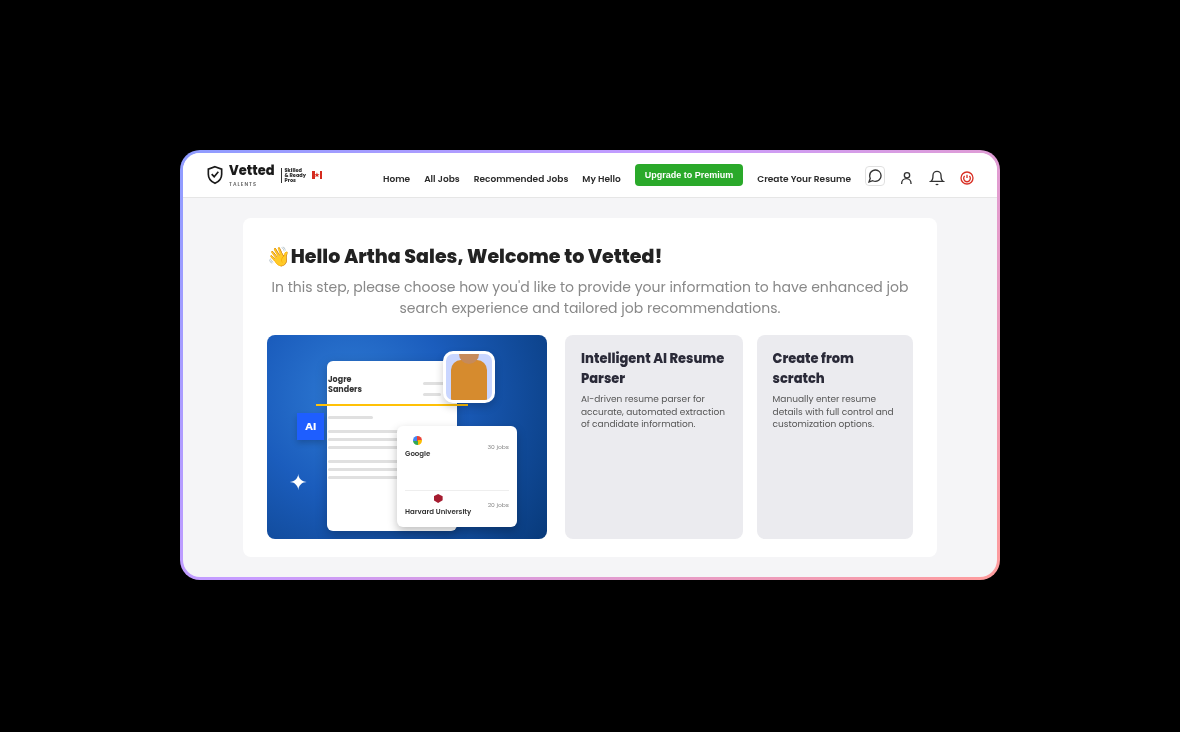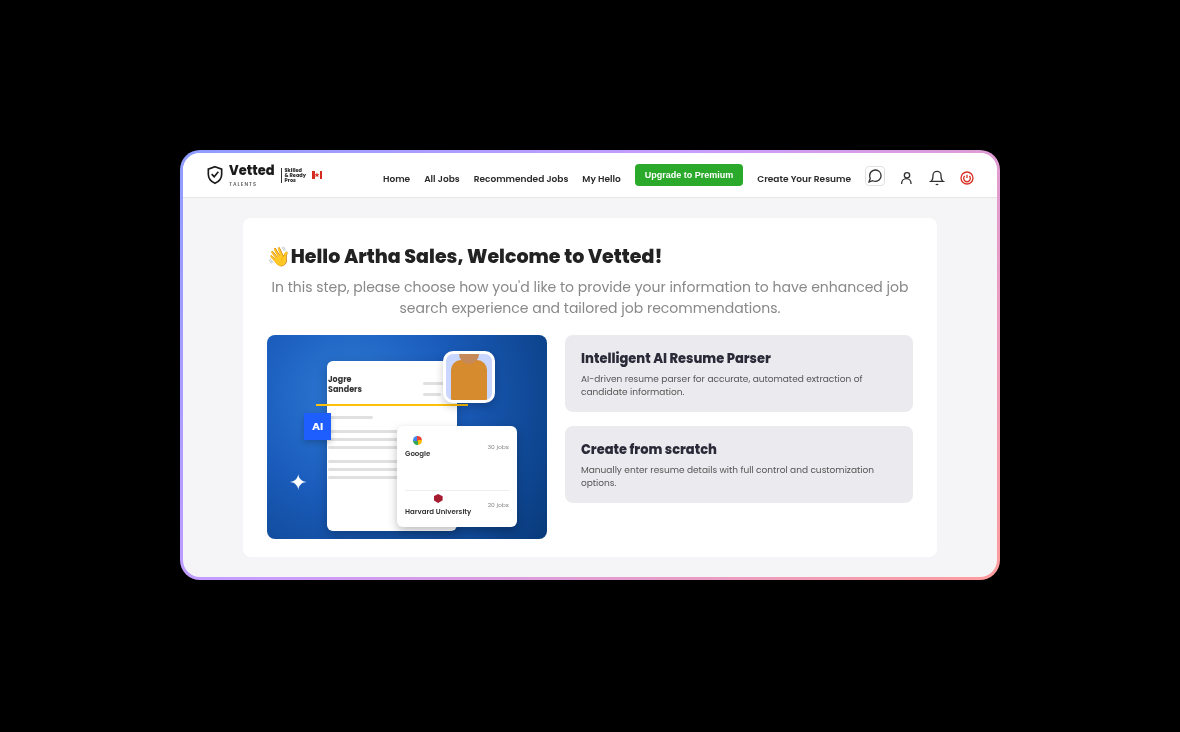--- a/index.html
+++ b/index.html
@@ -25,32 +25,32 @@
   .sub { font-size:14px; color:#888; margin-top:6px;text-align:center; }
   .row { display:flex; gap:18px; margin-top:16px; }
   .illus { width:280px; height:204px; border-radius:8px; background:radial-gradient(circle at 30% 30%,#2f7bd4 0%,#1b5dbd 40%,#083a7a 100%); position:relative; overflow:hidden; flex-shrink:0; }
   .doc { position:absolute; left:60px; top:26px; width:130px; height:170px; background:#fff; border-radius:6px; box-shadow:0 4px 12px rgba(0,0,0,.25); padding:14px 1px; }
   .doc .nm { font-size:8px; font-weight:700; color:#333; line-height:1.2; }
   .doc .ln { height:3px; background:#e0e0e0; border-radius:2px; margin-top:5px; }
   .doc .bar { height:2px; background:#ffc107; margin:10px -12px 10px; }
   .avatar { position:absolute; right:52px; top:16px; width:52px; height:52px; border-radius:10px; background:#c9d6ff; border:3px solid #fff; box-shadow:0 4px 8px rgba(0,0,0,.2); display:flex; align-items:flex-end; justify-content:center; overflow:hidden; }
   .avatar .person { width:36px; height:40px; background:#d68b2e; border-radius:10px 10px 0 0; position:relative; }
   .avatar .person::before { content:""; position:absolute; left:50%; top:-16px; transform:translateX(-50%); width:20px; height:20px; border-radius:50%; background:#c68a5a; }
-  .ai-tag { position:absolute; left:37px; top:78px; background:#1e5eff; color:#fff; font-weight:700; font-size:11px; padding:5px 8px; border-radius:0; box-shadow:0 3px 6px rgba(0,0,0,.2); }
+  .ai-tag { position:absolute; left:30px; top:78px; background:#1e5eff; color:#fff; font-weight:700; font-size:11px; padding:5px 8px; border-radius:0; box-shadow:0 3px 6px rgba(0,0,0,.2); }
   .sparkle { position:absolute; color:#fff; font-size:22px; }
   .companies { position:absolute; right:30px; bottom:12px; width:120px; background:#fff; border-radius:6px; box-shadow:0 4px 10px rgba(0,0,0,.25); padding:7px 8px; font-size:7px; color:#333; }
   .companies .r { display:flex; align-items:center; justify-content:space-between; padding:3px 0; }
   .companies .r + .r { border-top:1px solid #eee;margin-top:28px; }
   .companies .lbl { display:flex; align-items:center; gap:4px; font-weight:600;flex-direction:column; }
   .companies .cnt { color:#888; font-size:6px; }
   .glogo { width:9px; height:9px; border-radius:50%; background:conic-gradient(#ea4335 0 25%,#fbbc05 0 50%,#34a853 0 75%,#4285f4 0); }
   .hlogo { width:9px; height:9px; background:#a51c30; clip-path:polygon(50% 0,100% 25%,100% 70%,50% 100%,0 70%,0 25%); }
   .pencil { position:absolute; right:86px; bottom:58px; width:14px; height:44px; transform:rotate(35deg); background:linear-gradient(#ffc107 0 85%,#f59e0b 85%); border-radius:2px; }
   .pencil::after { content:""; position:absolute; left:0; right:0; bottom:-8px; height:10px; background:#4a2c1a; clip-path:polygon(0 0,100% 0,50% 100%); }
-  .options { flex:1; display:flex; flex-direction:column; gap:14px; }
+  .options { flex:1; display:flex; gap:14px; }
   .option { background:#ebebef; border-radius:8px; padding:14px 16px; cursor:pointer; }
   .option h3 { font-size:13px; font-weight:800; color:#2a2a38; }
   .option p { font-size:9px; color:#555; margin-top:4px; line-height:1.4; }
 </style>
 </head>
 <body>
 
 <div class="frame">
   <div class="app">
     <div class="header">

